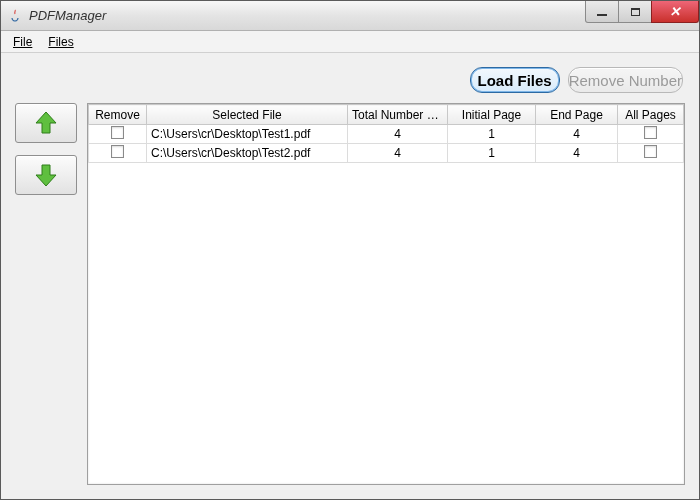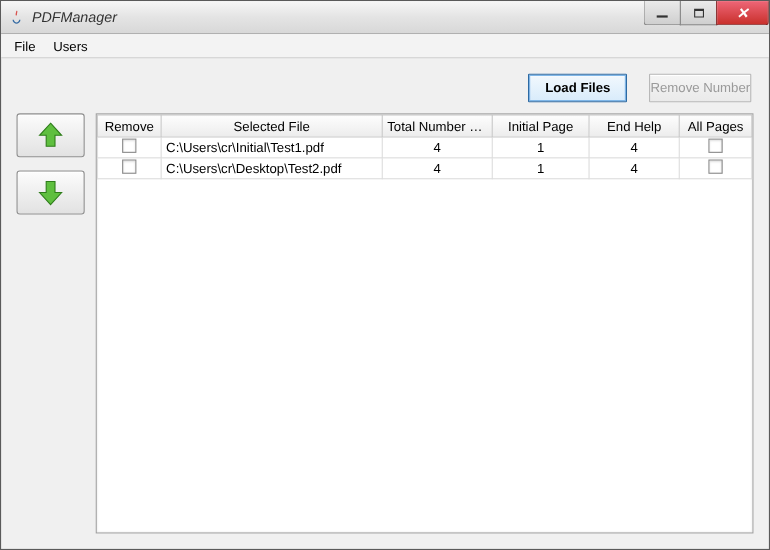--- a/index.html
+++ b/index.html
@@ -51,39 +51,38 @@
   .win-btn.min .ln { width:10px;height:0;border-top:2px solid #333;margin-top:6px;}
   .win-btn.close .x { font-weight:bold;font-size:13px;}
   .menubar {
     height: 22px;
     background: #f3f3f3;
     border-bottom: 1px solid #d0d0d0;
     display:flex; align-items:center;
     padding: 0 4px;
     font-size: 12px;
   }
-  .menu-item { padding: 2px 8px; cursor:default; }
+  .menu-item { padding: 2px 8px; cursor:default;text-decoration:underline; }
   .content {
     flex:1; padding: 10px 14px 14px 14px;
     display:flex; flex-direction:column;
   }
   .toolbar-row {
     display:flex; justify-content:flex-end; gap:8px;
     padding: 4px 2px 10px 2px;
   }
   .btn {
     min-width: 90px; height: 26px;
     border: 1px solid #8a8a8a;
-    border-radius: 1px;
+    border-radius: 12px;
     background: linear-gradient(to bottom,#fdfdfd,#e3e3e3);
-    font-size: 12px;
+    font-size: 15px;
     display:flex;align-items:center;justify-content:center;
     cursor:default;
     box-shadow: inset 0 1px 0 #fff;
-    margin-left: 12px;
   }
   .btn.primary {
     border: 1px solid #2d6aa3;
     box-shadow: 0 0 0 1px #7eb6e8 inset, inset 0 1px 2px #fff;
     background: linear-gradient(to bottom,#f2f8fd,#d8ebfb);
     font-weight: bold;
   }
   .btn.disabled { color:#9a9a9a; border-color:#b8b8b8; background:linear-gradient(to bottom,#f5f5f5,#eaeaea); }
   .main-row { flex:1; display:flex; gap:10px; min-height:0;justify-content:space-between; }
   .side-controls {
@@ -146,21 +145,21 @@
           <span class="sq"></span>
         </div>
       <div class="win-btn close">
           <span class="x">✕</span>
         </div>
     </div>
   </div>
 
   <div class="menubar">
     <span class="menu-item">File</span>
-    <span class="menu-item">Users</span>
+    <span class="menu-item">Files</span>
   </div>
 
   <div class="content">
     <div class="toolbar-row">
       <div class="btn primary">Load Files</div>
       <div class="btn disabled">Remove Number</div>
     </div>
 
     <div class="main-row">
       <div class="side-controls">
@@ -185,28 +184,28 @@
               <col style="width:88px">
               <col style="width:82px">
               <col style="width:66px">
           </colgroup>
           <thead>
             <tr>
               <th>Remove</th>
               <th>Selected File</th>
               <th>Total Number of...</th>
               <th>Initial Page</th>
-              <th>End Help</th>
+              <th>End Page</th>
               <th>All Pages</th>
             </tr>
           </thead>
           <tbody>
             <tr>
               <td><span class="chk"></span></td>
-              <td class="path">C:\Users\cr\Initial\Test1.pdf</td>
+              <td class="path">C:\Users\cr\Desktop\Test1.pdf</td>
               <td>4</td>
               <td>1</td>
               <td>4</td>
               <td><span class="chk"></span></td>
             </tr>
             <tr>
               <td><span class="chk"></span></td>
               <td class="path">C:\Users\cr\Desktop\Test2.pdf</td>
               <td>4</td>
               <td>1</td>

